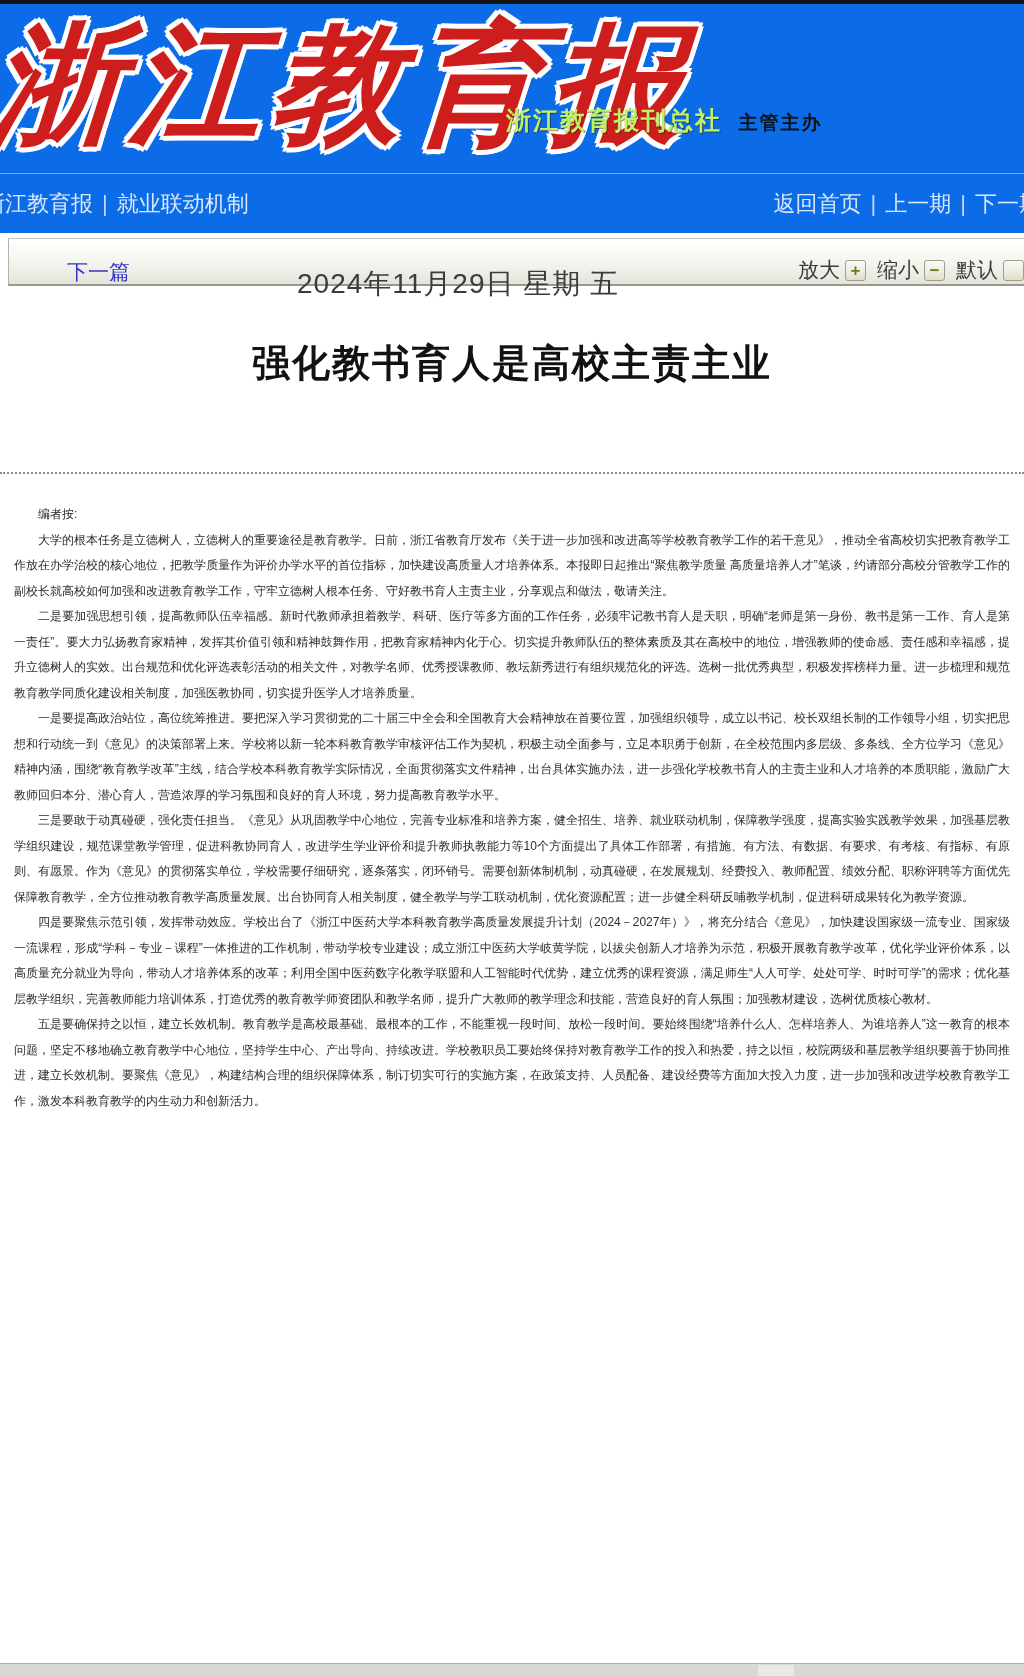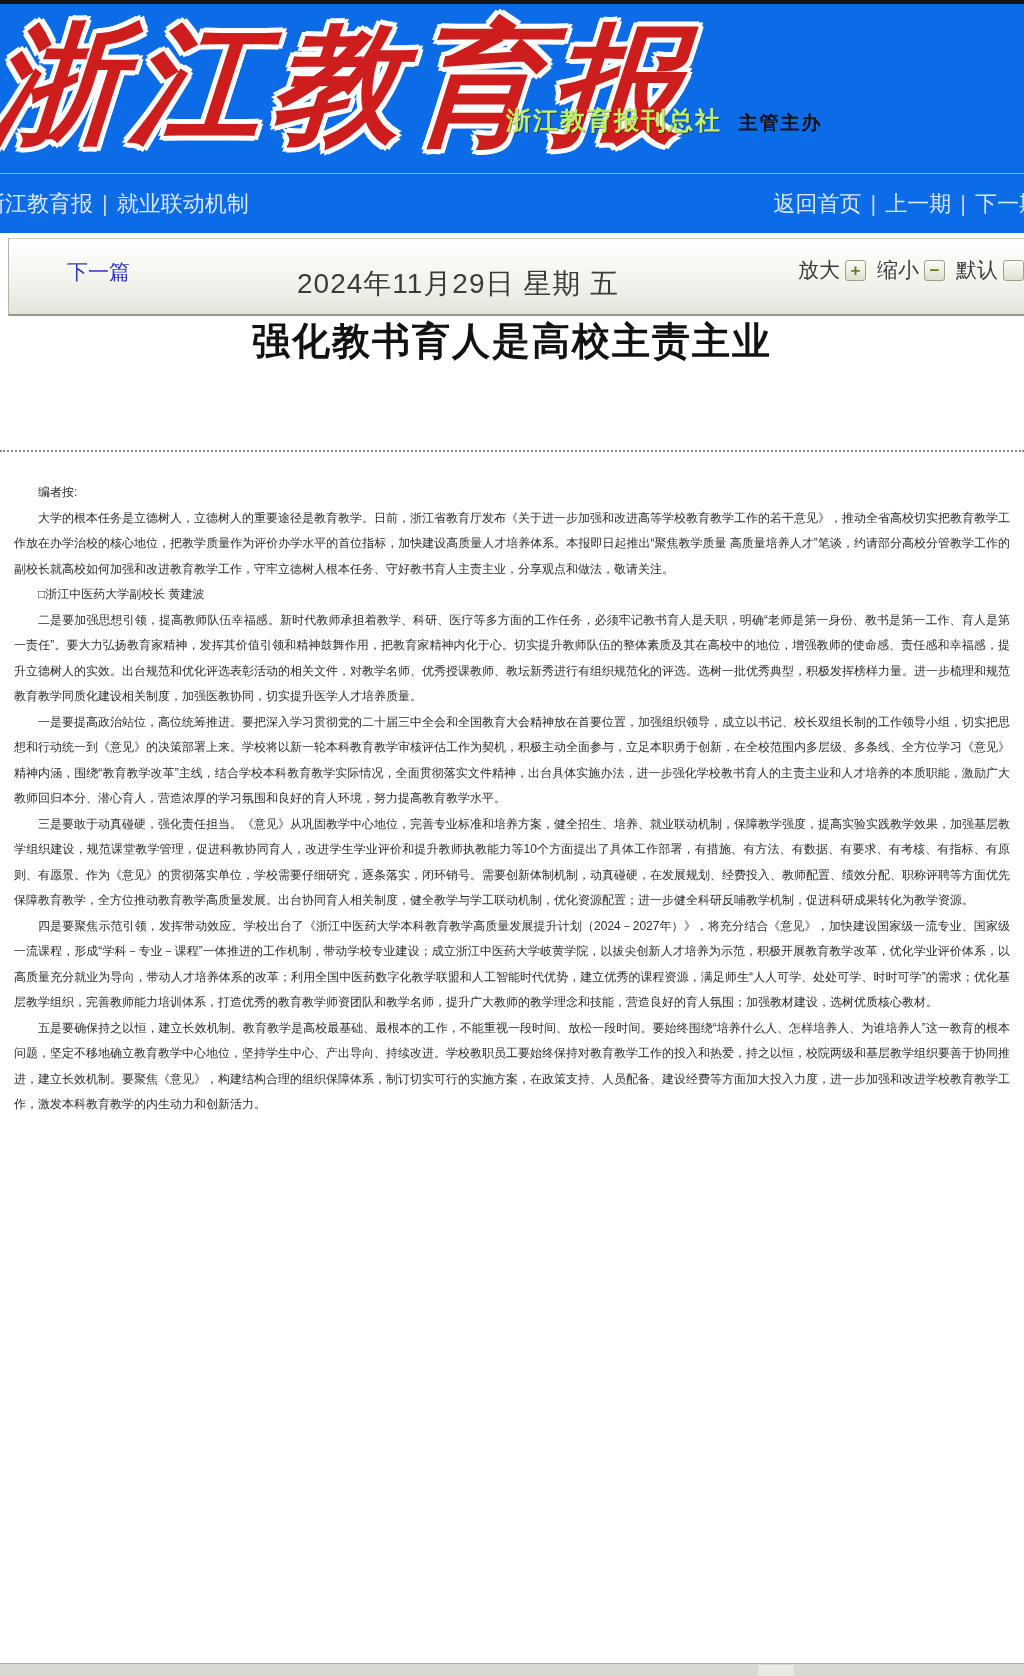--- a/index.html
+++ b/index.html
@@ -38,21 +38,21 @@
     color:#d9e7fb; font-size:22px; overflow:hidden; white-space:nowrap;
   }
   .nav-group { display:flex; align-items:center; }
   .nav-left  { margin-left:-24px; }
   .nav-right { margin-right:-24px; }
   .nav-link { color:#d9e7fb; cursor:pointer; padding:0 7px; }
   .nav-sep { color:#c6d9f6; padding:0 2px; }
   
   .white-gap { height:5px; background:#ffffff; }
   .toolbar {
-    position:relative; margin-left:8px; height:78px;
+    position:relative; margin-left:8px; height:48px;
     border-top:1px solid #c9c9c1; border-left:1px solid #b3b3ab; border-bottom:2px solid #98988f;
     background:linear-gradient(#ffffff 0%, #f4f4ee 55%, #e4e4dc 100%);
   }
   .next-link {
     position:absolute; left:58px; top:19px;
     color:#3434c8; font-size:21px; cursor:pointer;
   }
   .issue-date {
     position:absolute; left:288px; top:26px;
     color:#3b3b3b; font-size:28px; font-weight:normal; letter-spacing:1px;
@@ -66,21 +66,21 @@
     width:21px; height:21px; margin-right:6px;
     border:1px solid #a29e88; border-radius:3px;
     background:linear-gradient(#fcfcf7, #dfdfcf);
     display:flex; align-items:center; justify-content:center;
     color:#6c7b1b; font-weight:bold; font-size:17px; line-height:1;
     cursor:pointer;
   }
   
   .article { background:#fff; }
   .article-title {
-    text-align:center; 
+    text-align:center; padding-top:52px;
     font-size:38px; line-height:50px; font-weight:bold; color:#121212;
     letter-spacing:2px;
   }
   .dotted-sep { border-top:2px dotted #8a8a8a; margin-top:84px; height:0; }
   .body-text {
     padding:28px 14px 0 14px;
     font-size:12px; line-height:25.5px; color:#2c2c2c;
   }
   .body-text p { margin:0; text-indent:2em; text-align:justify; }
   
@@ -136,21 +136,20 @@
     <span class="ctrl-btn"></span>
   </div>
 </div>
 
 <div class="article">
   <div class="article-title">强化教书育人是高校主责主业</div>
   <div class="dotted-sep"></div>
   <div class="body-text">
     <p>编者按:</p>
     <p>大学的根本任务是立德树人，立德树人的重要途径是教育教学。日前，浙江省教育厅发布《关于进一步加强和改进高等学校教育教学工作的若干意见》，推动全省高校切实把教育教学工作放在办学治校的核心地位，把教学质量作为评价办学水平的首位指标，加快建设高质量人才培养体系。本报即日起推出“聚焦教学质量 高质量培养人才”笔谈，约请部分高校分管教学工作的副校长就高校如何加强和改进教育教学工作，守牢立德树人根本任务、守好教书育人主责主业，分享观点和做法，敬请关注。</p>
-    <p>□浙江中医药大学副校长 黄建波</p>
     <p>二是要加强思想引领，提高教师队伍幸福感。新时代教师承担着教学、科研、医疗等多方面的工作任务，必须牢记教书育人是天职，明确“老师是第一身份、教书是第一工作、育人是第一责任”。要大力弘扬教育家精神，发挥其价值引领和精神鼓舞作用，把教育家精神内化于心。切实提升教师队伍的整体素质及其在高校中的地位，增强教师的使命感、责任感和幸福感，提升立德树人的实效。出台规范和优化评选表彰活动的相关文件，对教学名师、优秀授课教师、教坛新秀进行有组织规范化的评选。选树一批优秀典型，积极发挥榜样力量。进一步梳理和规范教育教学同质化建设相关制度，加强医教协同，切实提升医学人才培养质量。</p>
     <p>一是要提高政治站位，高位统筹推进。要把深入学习贯彻党的二十届三中全会和全国教育大会精神放在首要位置，加强组织领导，成立以书记、校长双组长制的工作领导小组，切实把思想和行动统一到《意见》的决策部署上来。学校将以新一轮本科教育教学审核评估工作为契机，积极主动全面参与，立足本职勇于创新，在全校范围内多层级、多条线、全方位学习《意见》精神内涵，围绕“教育教学改革”主线，结合学校本科教育教学实际情况，全面贯彻落实文件精神，出台具体实施办法，进一步强化学校教书育人的主责主业和人才培养的本质职能，激励广大教师回归本分、潜心育人，营造浓厚的学习氛围和良好的育人环境，努力提高教育教学水平。</p>
     <p>三是要敢于动真碰硬，强化责任担当。《意见》从巩固教学中心地位，完善专业标准和培养方案，健全招生、培养、就业联动机制，保障教学强度，提高实验实践教学效果，加强基层教学组织建设，规范课堂教学管理，促进科教协同育人，改进学生学业评价和提升教师执教能力等10个方面提出了具体工作部署，有措施、有方法、有数据、有要求、有考核、有指标、有原则、有愿景。作为《意见》的贯彻落实单位，学校需要仔细研究，逐条落实，闭环销号。需要创新体制机制，动真碰硬，在发展规划、经费投入、教师配置、绩效分配、职称评聘等方面优先保障教育教学，全方位推动教育教学高质量发展。出台协同育人相关制度，健全教学与学工联动机制，优化资源配置；进一步健全科研反哺教学机制，促进科研成果转化为教学资源。</p>
     <p>四是要聚焦示范引领，发挥带动效应。学校出台了《浙江中医药大学本科教育教学高质量发展提升计划（2024－2027年）》，将充分结合《意见》，加快建设国家级一流专业、国家级一流课程，形成“学科－专业－课程”一体推进的工作机制，带动学校专业建设；成立浙江中医药大学岐黄学院，以拔尖创新人才培养为示范，积极开展教育教学改革，优化学业评价体系，以高质量充分就业为导向，带动人才培养体系的改革；利用全国中医药数字化教学联盟和人工智能时代优势，建立优秀的课程资源，满足师生“人人可学、处处可学、时时可学”的需求；优化基层教学组织，完善教师能力培训体系，打造优秀的教育教学师资团队和教学名师，提升广大教师的教学理念和技能，营造良好的育人氛围；加强教材建设，选树优质核心教材。</p>
     <p>五是要确保持之以恒，建立长效机制。教育教学是高校最基础、最根本的工作，不能重视一段时间、放松一段时间。要始终围绕“培养什么人、怎样培养人、为谁培养人”这一教育的根本问题，坚定不移地确立教育教学中心地位，坚持学生中心、产出导向、持续改进。学校教职员工要始终保持对教育教学工作的投入和热爱，持之以恒，校院两级和基层教学组织要善于协同推进，建立长效机制。要聚焦《意见》，构建结构合理的组织保障体系，制订切实可行的实施方案，在政策支持、人员配备、建设经费等方面加大投入力度，进一步加强和改进学校教育教学工作，激发本科教育教学的内生动力和创新活力。</p>
   </div>
 </div>
 
 <div class="footer-bar">
   <div class="footer-notch"></div>

